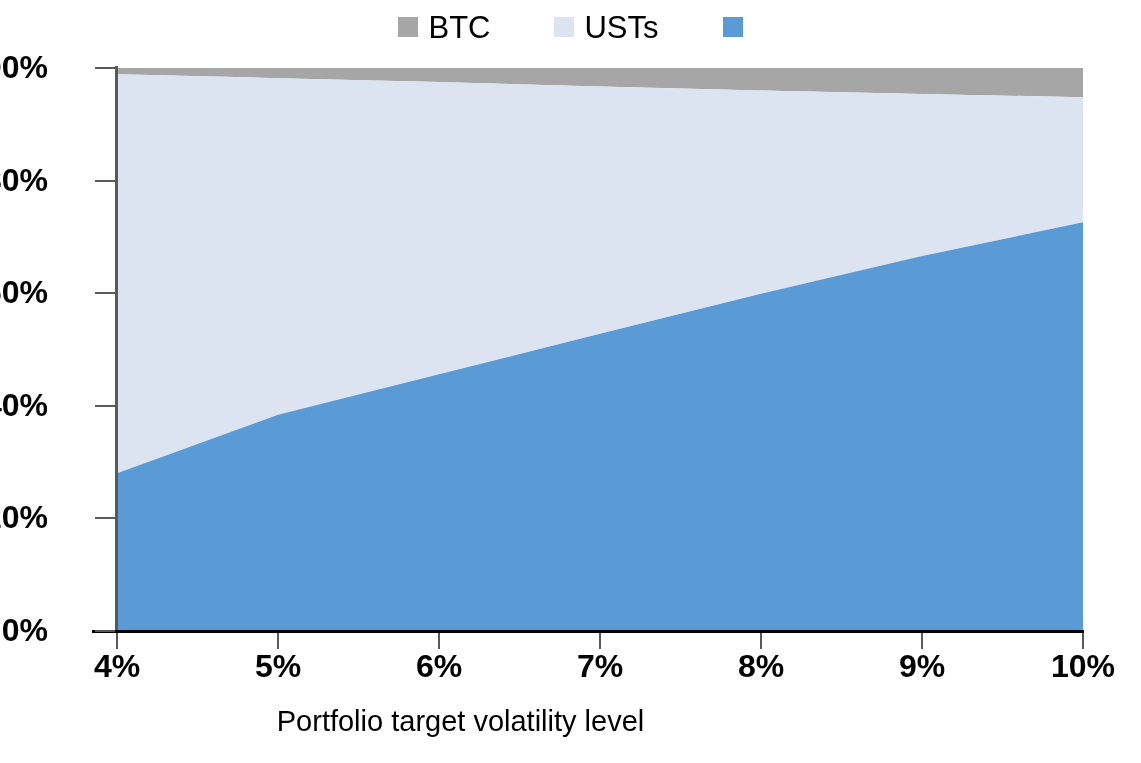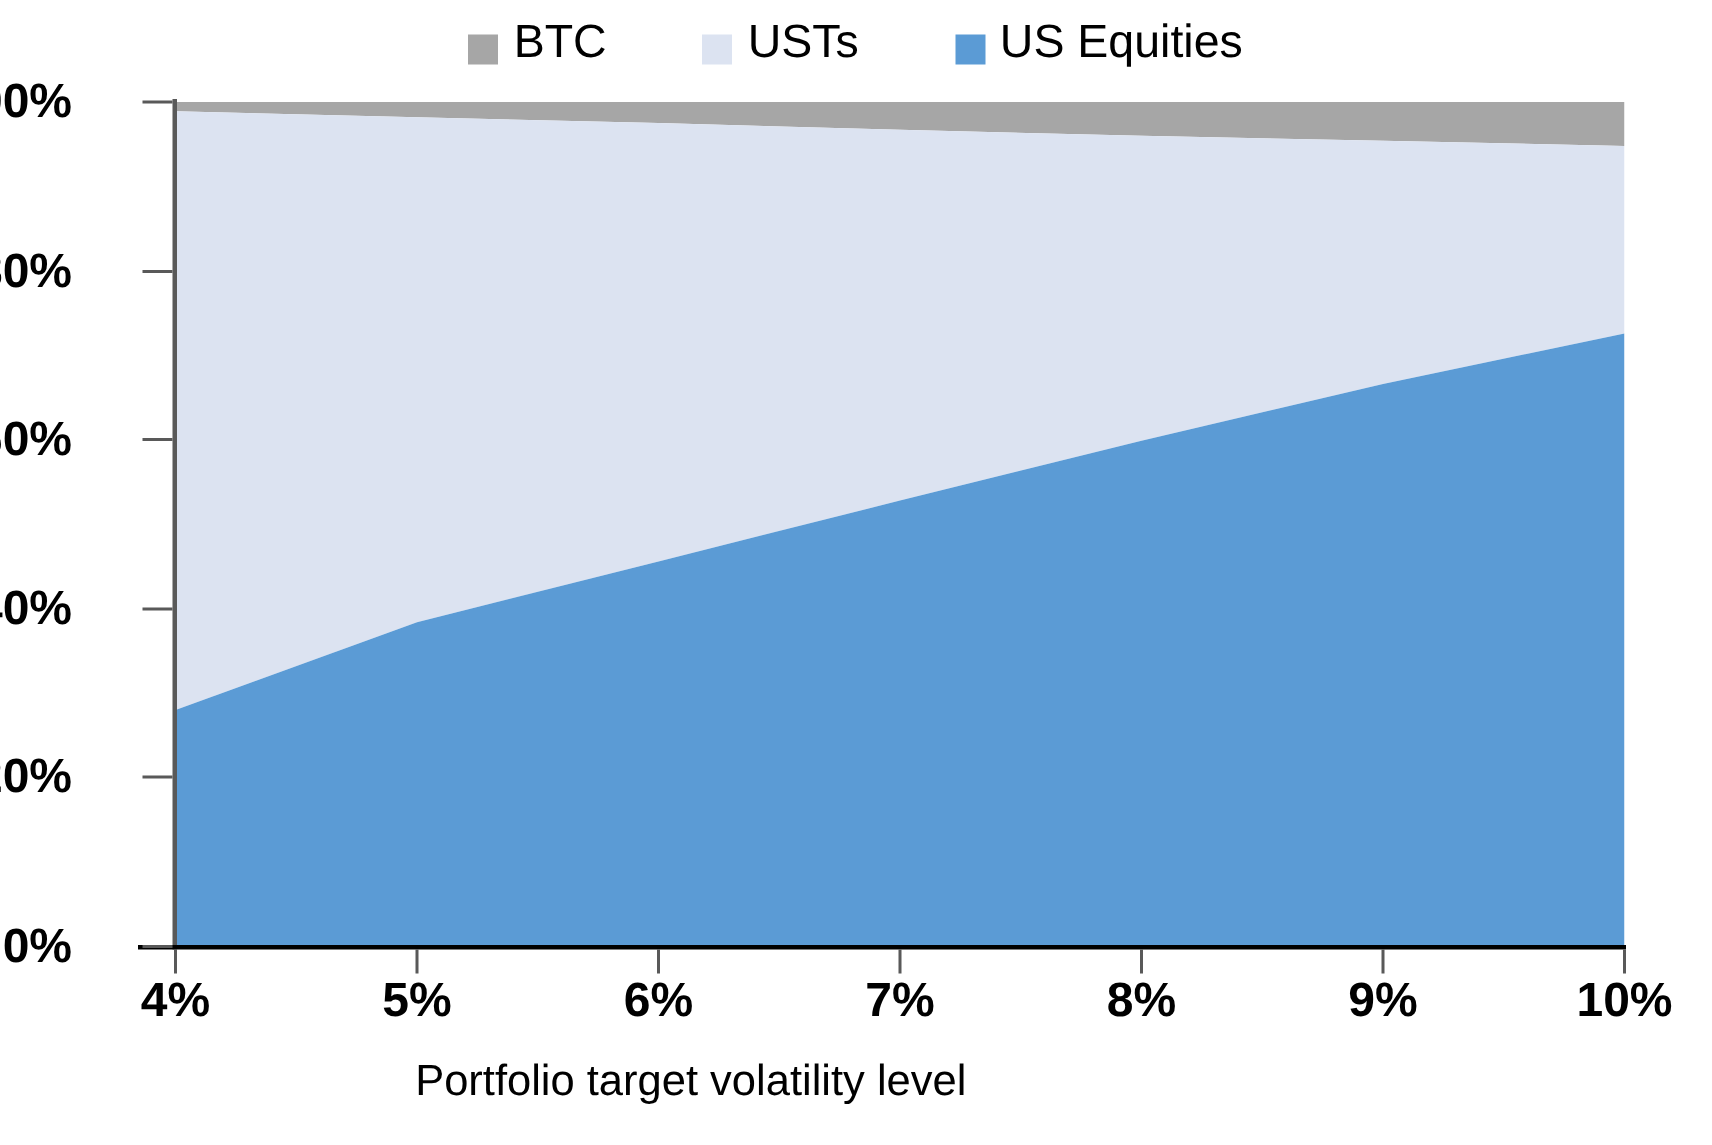--- a/index.html
+++ b/index.html
@@ -30,21 +30,21 @@
     top: 4px;
     width: 1141px;
     height: 46px;
     display: flex;
     justify-content: center;
     align-items: center;
     gap: 64px;
   }
   .legend-entry {
     display: flex;
-    align-items: flex-end;
+    align-items: center;
     gap: 10px;
   }
   .legend-swatch {
     width: 20px;
     height: 20px;
     display: inline-block;
   }
   .legend-label {
     font-size: 31px;
     line-height: 31px;
@@ -142,21 +142,20 @@
     <div class="legend-entry">
       <span class="legend-swatch" style="background: rgb(166, 166, 166);"></span>
       <span class="legend-label">BTC</span>
     </div>
     <div class="legend-entry">
       <span class="legend-swatch" style="background: rgb(220, 227, 241);"></span>
       <span class="legend-label">USTs</span>
     </div>
     <div class="legend-entry">
       <span class="legend-swatch" style="background: rgb(91, 155, 213);"></span>
-      <span class="legend-label">US Equities</span>
     </div>
   </div>
 
   <div id="plot-area">
     <svg id="plot-svg" viewBox="0 0 966 563" preserveAspectRatio="none">
       <polygon id="area-btc" points="0.00,0.00 161.00,0.00 322.00,0.00 483.00,0.00 644.00,0.00 805.00,0.00 966.00,0.00 966.00,29.28 805.00,25.90 644.00,22.52 483.00,18.58 322.00,14.08 161.00,10.13 0.00,6.19" fill="#a6a6a6"></polygon>
       <polygon id="area-usts" points="0.00,6.19 161.00,10.13 322.00,14.08 483.00,18.58 644.00,22.52 805.00,25.90 966.00,29.28 966.00,154.26 805.00,188.04 644.00,225.76 483.00,265.74 322.00,306.27 161.00,346.81 0.00,405.36" fill="#dce3f1"></polygon>
       <polygon id="area-equities" points="0.00,405.36 161.00,346.81 322.00,306.27 483.00,265.74 644.00,225.76 805.00,188.04 966.00,154.26 966.00,563.00 805.00,563.00 644.00,563.00 483.00,563.00 322.00,563.00 161.00,563.00 0.00,563.00" fill="#5b9bd5"></polygon>
     </svg>
   </div>

